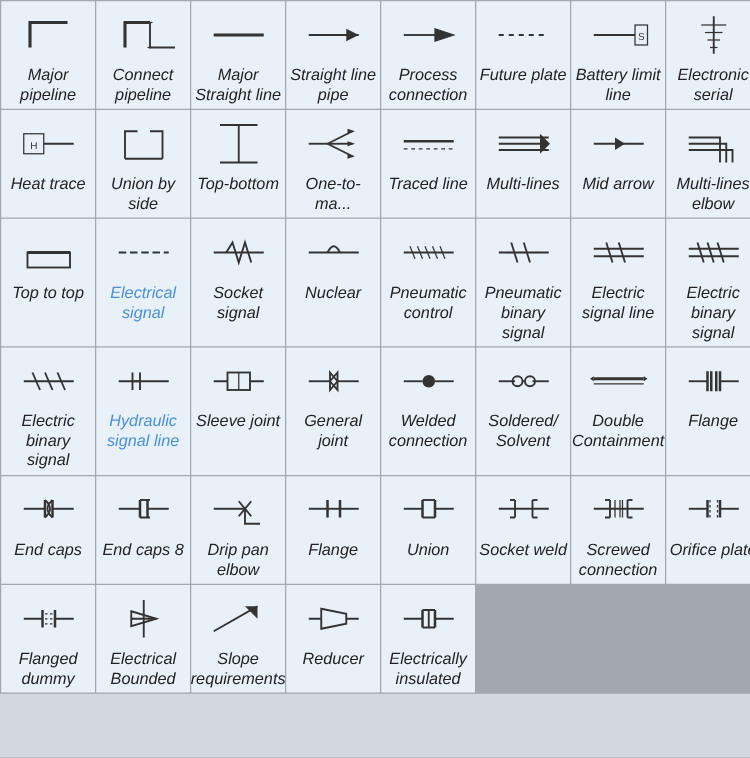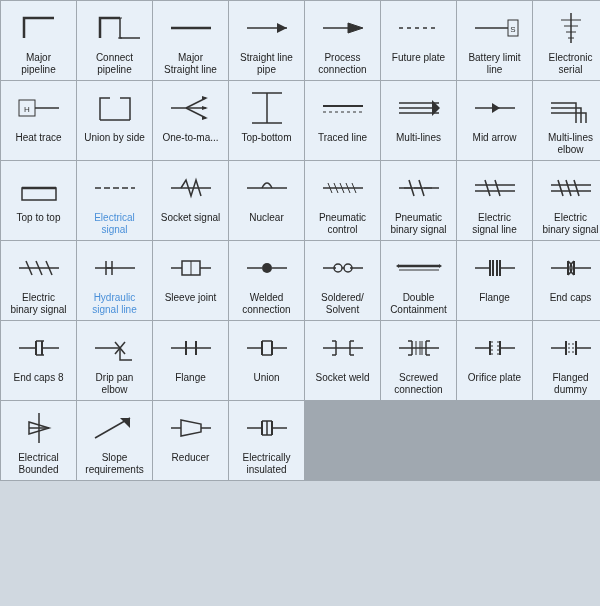--- a/index.html
+++ b/index.html
@@ -25,25 +25,26 @@
       min-height: 75px;
     }
     .symbol {
       width: 60px;
       height: 45px;
       display: flex;
       align-items: center;
       justify-content: center;
     }
     .label {
-      font-size: 10px;
+      font-size: 13px;
       color: #222;
       text-align: center;
       margin-top: 2px;
       line-height: 1.2;
+      font-style: italic;
     }
     svg {
       overflow: visible;
     }
   </style>
 </head>
 <body>
 
 <div class="grid">
 
@@ -148,46 +149,46 @@
         <polyline points="30,10 40,10 40,32" stroke="#333" stroke-width="1.5" fill="none"></polyline>
         <line x1="10" y1="32" x2="40" y2="32" stroke="#333" stroke-width="1.5"></line>
       </svg>
     </div>
     <div class="label">Union by side</div>
   </div>
 
   <div class="cell">
     <div class="symbol">
       <svg width="50" height="40" viewBox="0 0 50 40">
+        <line x1="25" y1="5" x2="25" y2="35" stroke="#333" stroke-width="1.5"></line>
+        <line x1="10" y1="5" x2="40" y2="5" stroke="#333" stroke-width="1.5"></line>
+        <line x1="10" y1="35" x2="40" y2="35" stroke="#333" stroke-width="1.5"></line>
+      </svg>
+    </div>
+    <div class="label">Top-bottom</div>
+  </div>
+
+  <div class="cell">
+    <div class="symbol">
+      <svg width="50" height="40" viewBox="0 0 50 40">
         <line x1="5" y1="20" x2="20" y2="20" stroke="#333" stroke-width="1.5"></line>
         <line x1="20" y1="20" x2="40" y2="10" stroke="#333" stroke-width="1.5"></line>
         <line x1="20" y1="20" x2="40" y2="20" stroke="#333" stroke-width="1.5"></line>
         <line x1="20" y1="20" x2="40" y2="30" stroke="#333" stroke-width="1.5"></line>
         <polygon points="36,8 42,10 36,12" fill="#333"></polygon>
         <polygon points="36,18 42,20 36,22" fill="#333"></polygon>
         <polygon points="36,28 42,30 36,32" fill="#333"></polygon>
       </svg>
     </div>
     <div class="label">One-to-ma...</div>
   </div>
 
   <div class="cell">
     <div class="symbol">
       <svg width="50" height="40" viewBox="0 0 50 40">
-        <line x1="25" y1="5" x2="25" y2="35" stroke="#333" stroke-width="1.5"></line>
-        <line x1="10" y1="5" x2="40" y2="5" stroke="#333" stroke-width="1.5"></line>
-        <line x1="10" y1="35" x2="40" y2="35" stroke="#333" stroke-width="1.5"></line>
-      </svg>
-    </div>
-    <div class="label">Top-bottom</div>
-  </div>
-
-  <div class="cell">
-    <div class="symbol">
-      <svg width="50" height="40" viewBox="0 0 50 40">
         <line x1="5" y1="18" x2="45" y2="18" stroke="#333" stroke-width="2"></line>
         <line x1="5" y1="24" x2="45" y2="24" stroke="#333" stroke-width="1" stroke-dasharray="3,3"></line>
       </svg>
     </div>
     <div class="label">Traced line</div>
   </div>
 
   <div class="cell">
     <div class="symbol">
       <svg width="50" height="40" viewBox="0 0 50 40">
@@ -343,20 +344,31 @@
     <div class="symbol">
       <svg width="50" height="40" viewBox="0 0 50 40">
         <line x1="5" y1="20" x2="45" y2="20" stroke="#333" stroke-width="1.5"></line>
         <rect x="16" y="13" width="18" height="14" fill="#e8f0f8" stroke="#333" stroke-width="1.5"></rect>
         <line x1="25" y1="13" x2="25" y2="27" stroke="#333" stroke-width="1"></line>
       </svg>
     </div>
     <div class="label">Sleeve joint</div>
   </div>
 
+  <div class="cell">
+    <div class="symbol">
+      <svg width="50" height="40" viewBox="0 0 50 40">
+        <line x1="5" y1="20" x2="22" y2="20" stroke="#333" stroke-width="1.5"></line>
+        <line x1="28" y1="20" x2="45" y2="20" stroke="#333" stroke-width="1.5"></line>
+        <polygon points="22,13 28,20 22,27" fill="none" stroke="#333" stroke-width="1.5"></polygon>
+        <polygon points="28,13 22,20 28,27" fill="none" stroke="#333" stroke-width="1.5"></polygon>
+      </svg>
+    </div>
+    <div class="label">General joint</div>
+  </div>
 
 
   <div class="cell">
     <div class="symbol">
       <svg width="50" height="40" viewBox="0 0 50 40">
         <line x1="5" y1="20" x2="20" y2="20" stroke="#333" stroke-width="1.5"></line>
         <line x1="30" y1="20" x2="45" y2="20" stroke="#333" stroke-width="1.5"></line>
         <circle cx="25" cy="20" r="5" fill="#333"></circle>
       </svg>
     </div>

